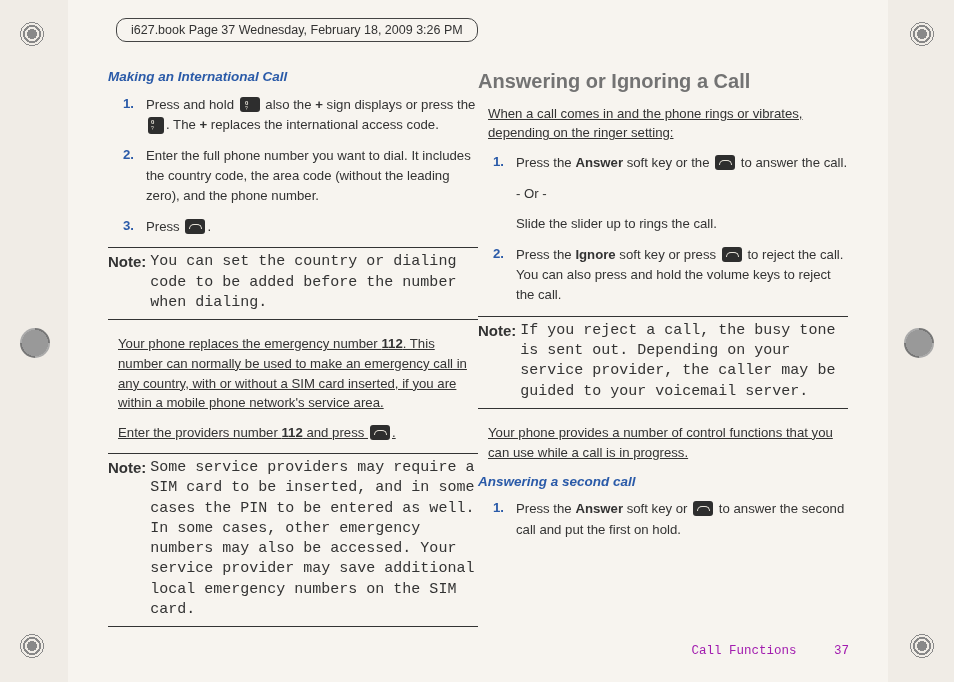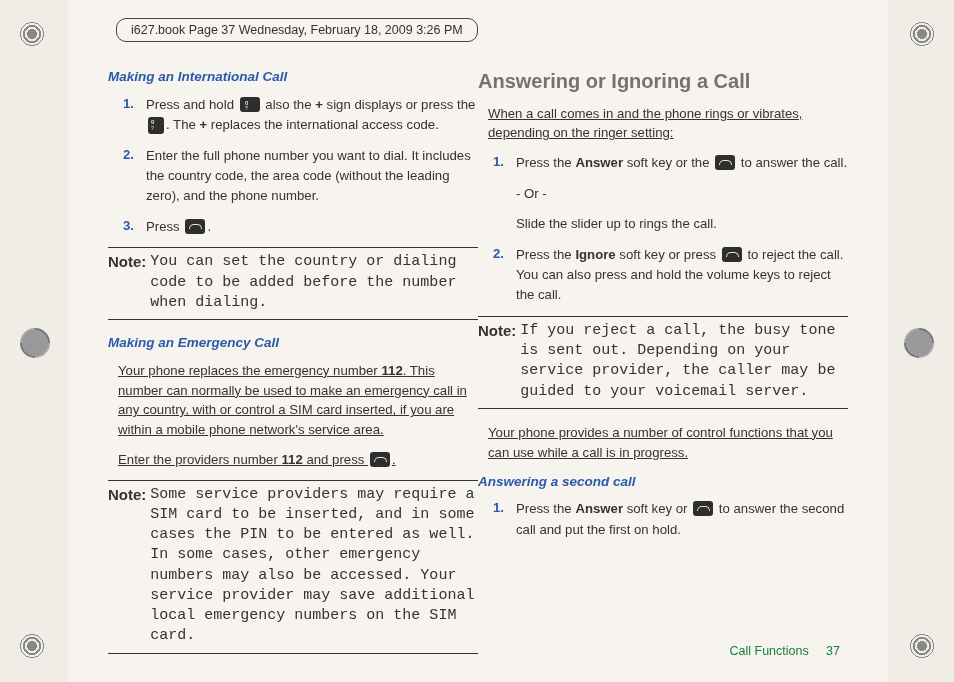--- a/index.html
+++ b/index.html
@@ -66,21 +66,21 @@
 ol li .txt { flex:1; line-height:1.55;}
 .body-in { padding-left: 10px; margin-bottom:10px; line-height:1.5;text-decoration:underline;}
 hr.sep { border:none; border-top:1px solid #333; margin: 6px 0 4px 0; }
 .note { font-size: 15px; line-height:1.35; display:flex; gap:4px; margin-bottom:4px;}
 .note .lbl{ font-weight:700; white-space:nowrap;}
 .note .ntxt{ flex:1;font-family:Liberation Mono, monospace;}
 .icon { display:inline-block; width:20px; height:15px; background:#2e2e2e; border-radius:3px; vertical-align:-3px; position:relative; margin:0 2px;}
 .icon.zero svg { position:absolute; left:3px; top:2px; }
 .icon.zerob { width:16px; height:17px; }
 .icon.call::after{ content:""; position:absolute; left:4px; top:5px; width:11px; height:4px; border:1.5px solid #e8e4da; border-bottom:none; border-radius:6px 6px 0 0;}
-.footer { position:absolute; right:48px; bottom:24px; font-size:12.5px; color:#15803d;}
+.footer { position:absolute; right:39px; bottom:24px; font-size:12.5px; color:#a21caf;font-family:Liberation Mono, monospace;}
 b { font-weight:700; }
 </style>
 </head>
 <body>
 
 <div class="crop-outer tl"></div>
 <div class="crop-outer bl"></div>
 <div class="crop-outer tr"></div>
 <div class="crop-outer br"></div>
 <div class="crop-outer2 left"></div>
@@ -130,23 +130,22 @@
           </span>
         </li>
       </ol>
       <hr class="sep">
       <div class="note">
         <span class="lbl">Note:</span>
         <span class="ntxt">You can set the country or dialing code to be added before the number when dialing.</span>
       </div>
       <hr class="sep" style="margin-bottom:14px">
 
-      <div class="h-blue-it">Making an Emergency Call</div>
       <div class="body-in">
-        <span>Your phone replaces the emergency number </span><b>112</b><span>. This number can normally be used to make an emergency call in any country, with or control a SIM card inserted, if you are within a mobile phone network's service area.</span>
+        <span>Your phone replaces the emergency number </span><b>112</b><span>. This number can normally be used to make an emergency call in any country, with or without a SIM card inserted, if you are within a mobile phone network's service area.</span>
       </div>
       <div class="body-in">
         <span>Enter the providers number </span><b>112</b><span> and press </span><span class="icon call"></span><span>.</span>
       </div>
       <hr class="sep">
       <div class="note">
         <span class="lbl">Note:</span>
         <span class="ntxt" style="white-space:pre-line">Some service providers may require a SIM card to be inserted, and in some cases the PIN to be entered as well.
 In some cases, other emergency numbers may also be accessed. Your service provider may save additional local emergency numbers on the SIM card.</span>
       </div>

